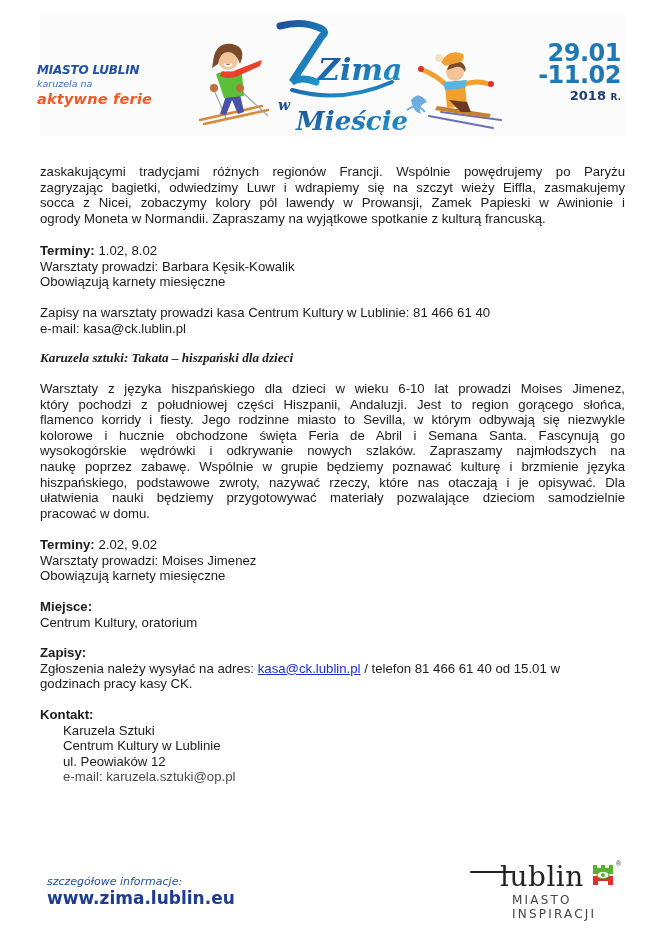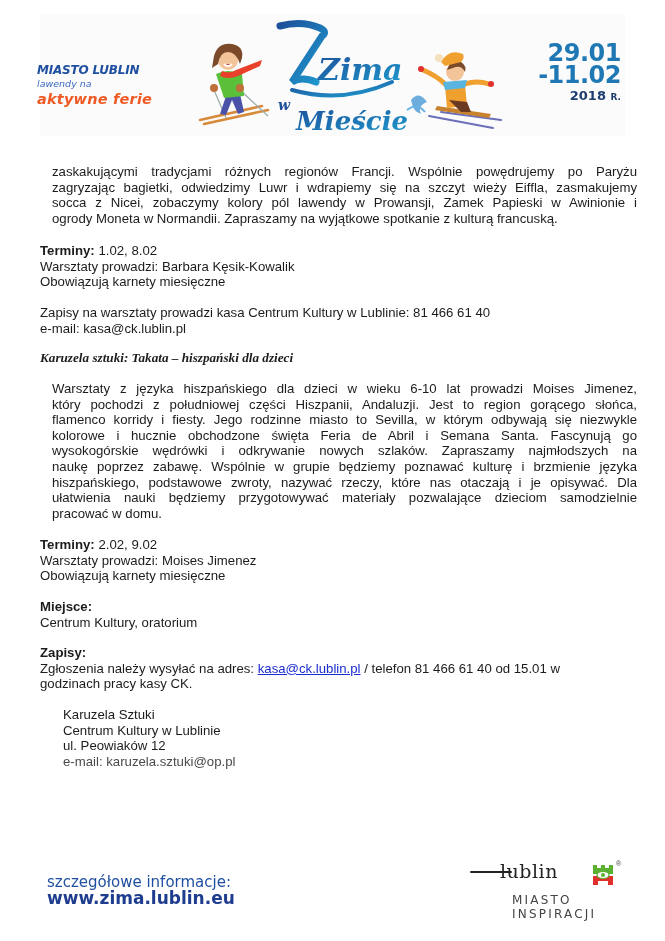--- a/index.html
+++ b/index.html
@@ -19,49 +19,49 @@
     .dates { position: absolute; right: 44px; top: 42px; text-align: right; font-family: "DejaVu Sans", sans-serif; font-weight: bold; }
     .dates .d1, .dates .d2 { font-size: 24px; color: #1f78b4; line-height: 22px; letter-spacing: -0.5px; }
     .dates .d3 { font-size: 13px; color: #1e3d6e; line-height: 20px; }
     .dates .d3 small { font-size: 9px; }
 
     .logo-zima { position: absolute; left: 262px; top: 12px; width: 150px; height: 128px; }
     .skier { position: absolute; left: 190px; top: 38px; width: 90px; height: 90px; }
     .sledder { position: absolute; left: 405px; top: 40px; width: 100px; height: 90px; }
 
     .content { position: absolute; left: 40px; top: 0; width: 585px; font-size: 13.2px; line-height: 15.6px; color: #1c1c1c; }
-    .p { position: absolute; left: 12px; width: 585px; margin: 0; text-align: justify; }
+    .p { position: absolute; left: 0; width: 585px; margin: 0; text-align: justify; }
     .p .ln { display: block; text-align: justify; text-align-last: justify; white-space: nowrap; }
     .p .ln.last { text-align-last: left; }
     .blk { position: absolute; left: 0; }
     .blk div { white-space: nowrap; }
     b { font-weight: bold; }
     .heading-it { font-weight: bold; font-style: italic; font-family: Liberation Serif, serif; }
     a.link { color: #1a2ccf; text-decoration: underline; }
     .indent { padding-left: 23px; }
     .grey { color: #4a4a4a; }
 
     .footer-info { position: absolute; left: 47px; top: 875px; font-family: "DejaVu Sans", sans-serif; }
-    .footer-info .fi1 { font-size: 15px; color: #1f4fa0; line-height: 14px; }
+    .footer-info .fi1 { font-size: 11px; font-style: italic; color: #1f4fa0; line-height: 14px; }
     .footer-info .fi2 { font-size: 17px; font-weight: bold; color: #1e3d8f; line-height: 18px; }
 
     .lublin-logo { position: absolute; left: 470px; top: 858px; width: 160px; height: 50px; }
-    .lublin-word { position: absolute; left: 30px; top: 2px; font-family: "DejaVu Serif", serif; font-size: 19px; color: #222; letter-spacing: 0.5px; }
+    .lublin-word { position: absolute; left: 30px; top: 2px; font-family: "DejaVu Serif", serif; font-size: 28px; color: #222; letter-spacing: 0.5px; }
     .lublin-line { position: absolute; left: 0; top: 13px; width: 42px; height: 2px; background: #222; border-radius: 1px; }
     .lublin-tag { position: absolute; left: 42px; top: 35px; font-size: 12px; letter-spacing: 2.2px; color: #444; font-family: "DejaVu Sans", sans-serif; }
     .lublin-reg { position: absolute; left: 146px; top: 2px; font-size: 7px; color: #444; }
   </style>
 </head>
 <body>
 
 <div class="banner"></div>
 
 <div class="promo">
   <div class="l1">MIASTO LUBLIN</div>
-  <div class="l2">lawendy na</div>
+  <div class="l2">karuzela na</div>
   <div class="l3">aktywne ferie</div>
 </div>
 
 <svg class="skier" viewBox="0 0 90 90">
   <line x1="10" y1="82" x2="72" y2="68" stroke="#d68a3a" stroke-width="2.5" stroke-linecap="round"></line>
   <line x1="14" y1="86" x2="78" y2="72" stroke="#d68a3a" stroke-width="2.5" stroke-linecap="round"></line>
   <line x1="24" y1="52" x2="36" y2="80" stroke="#9aa" stroke-width="1.2"></line>
   <line x1="50" y1="52" x2="78" y2="78" stroke="#9aa" stroke-width="1.2"></line>
   <path d="M36 58 L30 76 L36 77 L42 62 L48 76 L54 74 L50 56 Z" fill="#4a52a8"></path>
   <path d="M26 36 Q38 30 52 36 L54 58 L34 60 Z" fill="#5bbf3a"></path>
@@ -157,20 +157,21 @@
     <div>Centrum Kultury, oratorium</div>
   </div>
 
   <div class="blk" style="top:645px;">
     <div><b>Zapisy:</b></div>
     <div><span>Zgłoszenia należy wysyłać na adres: </span><a class="link">kasa@ck.lublin.pl</a><span> / telefon 81 466 61 40 od 15.01 w</span></div>
     <div>godzinach pracy kasy CK.</div>
   </div>
 
   <div class="blk" style="top:707px;">
+    <div><b>Kontakt:</b></div>
     <div class="indent">Karuzela Sztuki</div>
     <div class="indent">Centrum Kultury w Lublinie</div>
     <div class="indent">ul. Peowiaków 12</div>
     <div class="indent grey">e-mail: karuzela.sztuki@op.pl</div>
   </div>
 </div>
 
 <div class="footer-info">
   <div class="fi1">szczegółowe informacje:</div>
   <div class="fi2">www.zima.lublin.eu</div>

